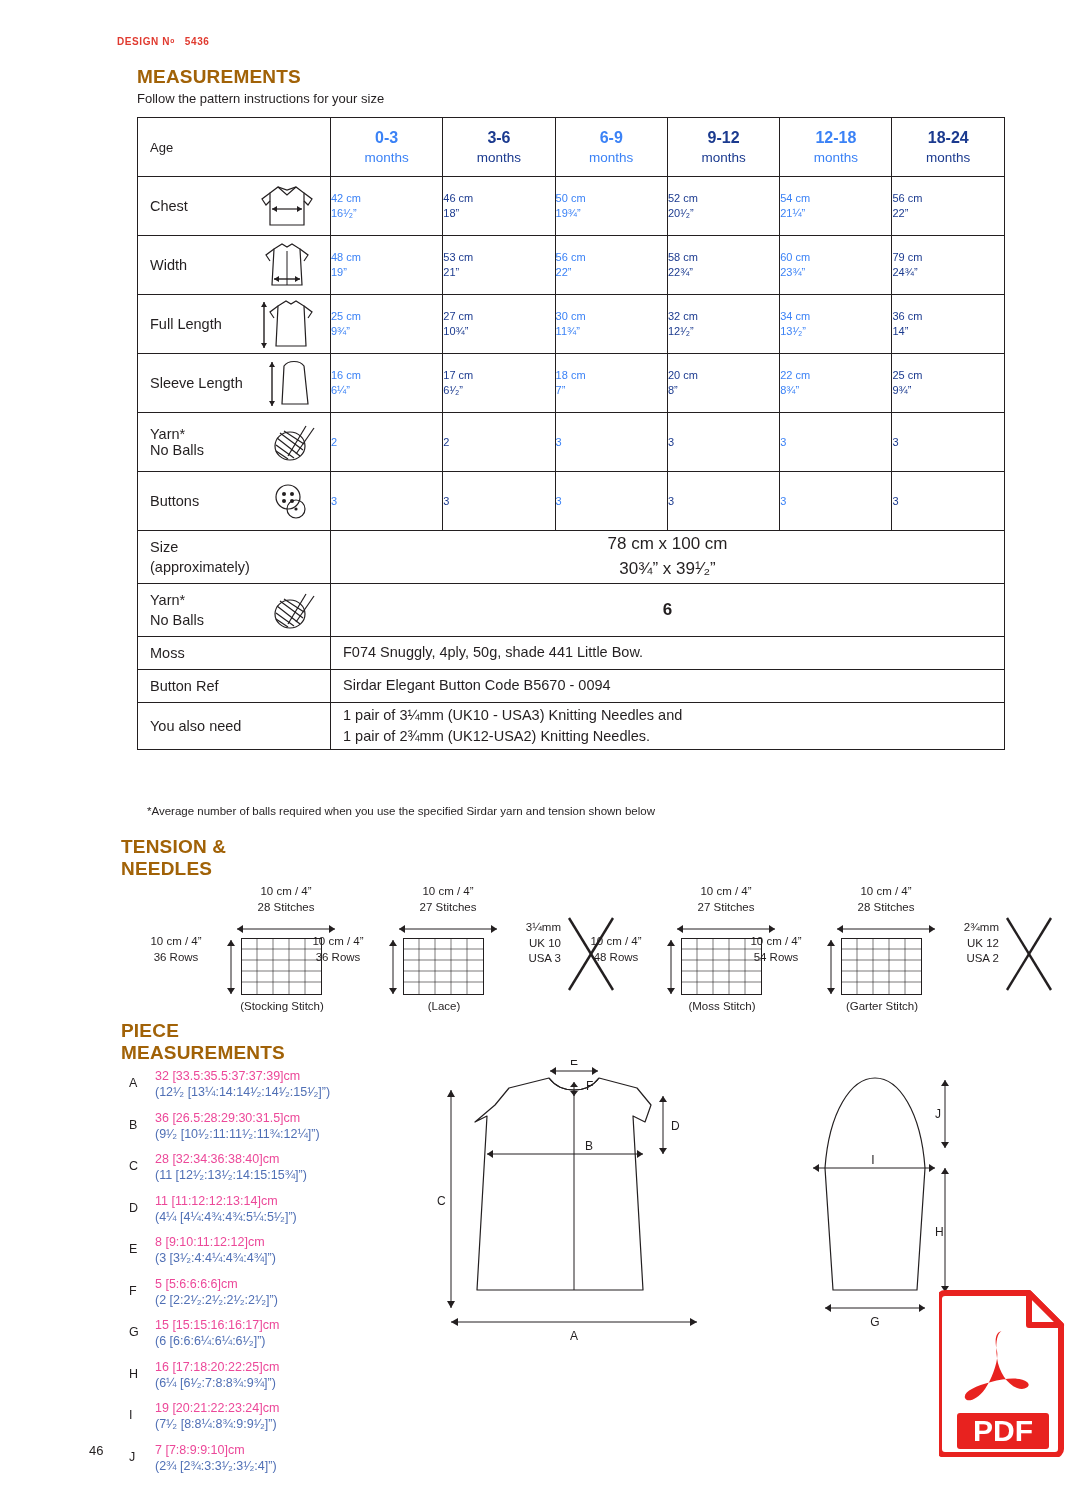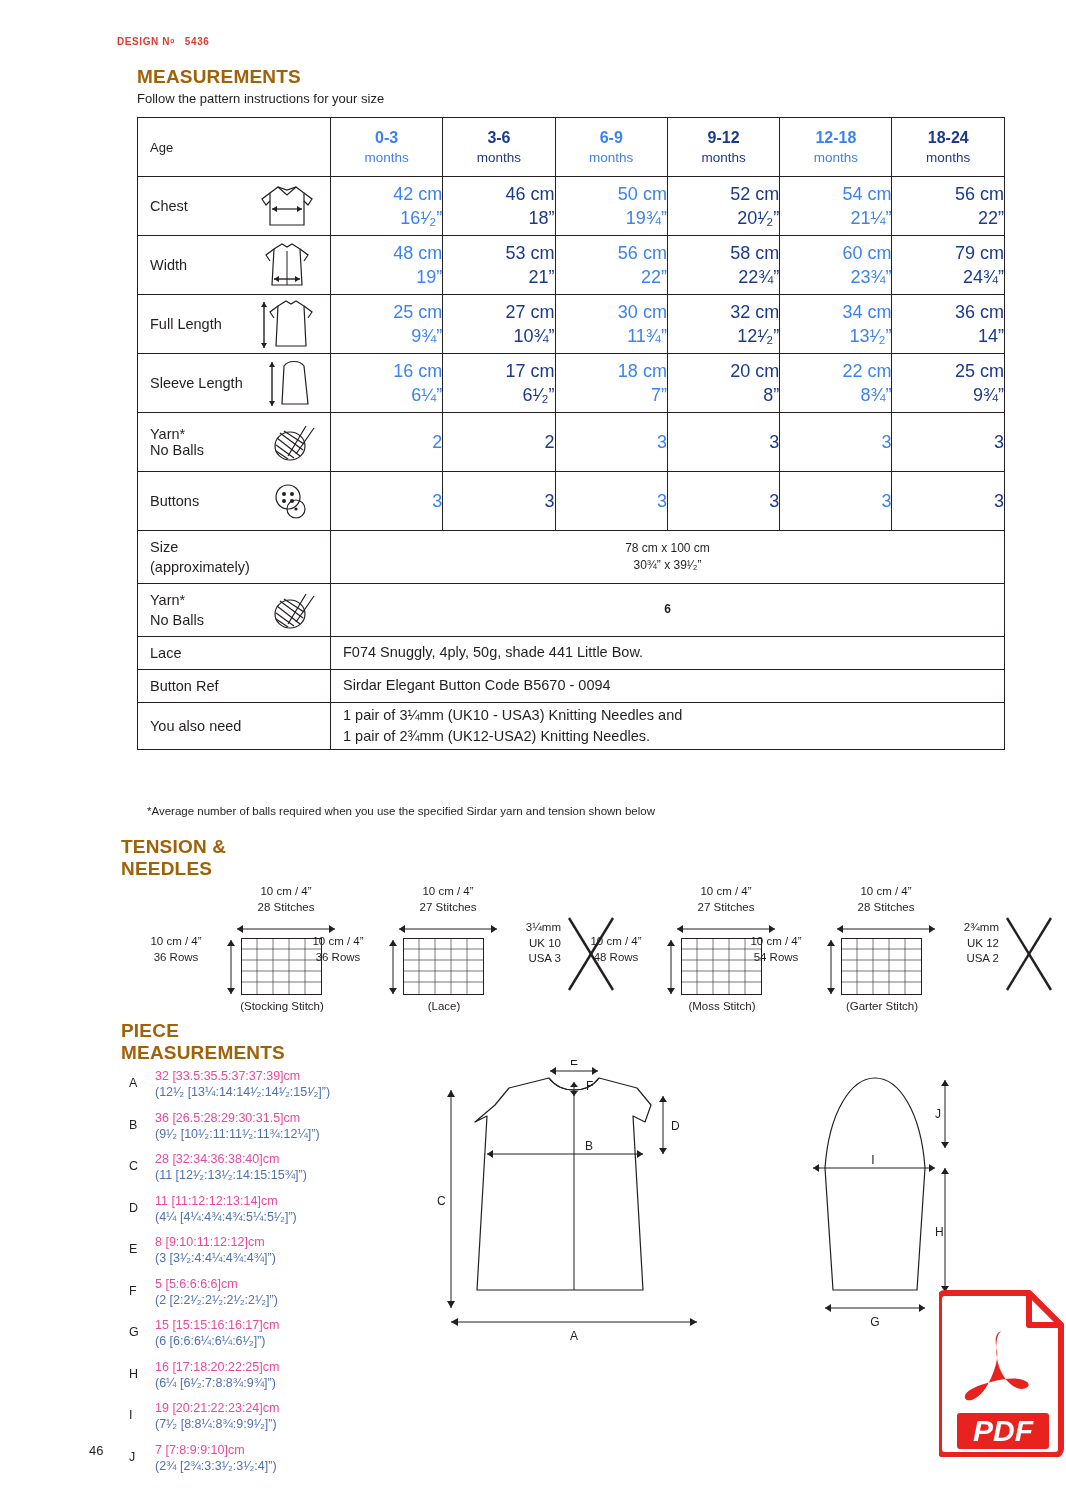--- a/index.html
+++ b/index.html
@@ -15,29 +15,29 @@
 
   .sec-title{color:#a16207;font-size:19px;font-weight:bold;letter-spacing:.2px;}
   #measurements-title{position:absolute;left:100px;top:66px;}
   .sub-note{position:absolute;left:100px;top:91px;font-size:13px;color:#231f20;}
 
   
   table.meas{position:absolute;left:100px;top:117px;width:868px;border-collapse:collapse;}
   table.meas td{border:1px solid #231f20;padding:0;vertical-align:middle;}
   .lbl-cell{width:180px;padding-left:12px !important;font-size:14.5px;height:58px;position:relative;}
   .lbl-cell .lbl{display:inline-block;}
-  .val-cell{text-align:right;font-size:18px;line-height:1.35;}
+  .val-cell{text-align:left;font-size:11px;line-height:1.35;}
   .red{color:#3b82f6;}
   .blue{color:#1b3a8f;}
   .hdr-cell{text-align:center;font-size:16px;font-weight:bold;line-height:1.3;}
   .hdr-cell .mon{font-weight:normal;font-size:13.5px;}
   .age-lbl{font-size:13px;}
   .blanket-row td{text-align:center;font-weight:bold;color:#e8403a;font-size:15px;height:40px;}
   .bl-lbl{width:180px;padding-left:12px !important;font-size:14.5px;line-height:1.4;}
-  .bl-val{text-align:center;font-size:12px;line-height:1.45;}
+  .bl-val{text-align:center;font-size:17px;line-height:1.45;}
   .info-lbl{width:180px;padding-left:12px !important;font-size:14.5px;height:32px;}
   .info-val{padding-left:12px !important;font-size:14.5px;line-height:1.45;}
 
   .icon-box{position:absolute;right:12px;top:50%;transform:translateY(-50%);}
 
   .footnote{position:absolute;left:110px;top:805px;font-size:11.5px;color:#231f20;}
 
   #tension-title{position:absolute;left:84px;top:836px;line-height:1.15;}
   .tension-area{position:absolute;left:84px;top:878px;width:900px;height:130px;}
   .t-label{position:absolute;font-size:11.5px;text-align:center;color:#231f20;line-height:1.35;}
@@ -45,21 +45,21 @@
 
   #piece-title{position:absolute;left:84px;top:1020px;line-height:1.15;}
   .legend{position:absolute;left:90px;top:1068px;width:300px;}
   .legend .row{position:relative;margin-bottom:9px;padding-left:28px;font-size:12.5px;line-height:1.3;}
   .legend .key{position:absolute;left:2px;top:7px;font-size:12.5px;}
   .legend .l1{color:#ec4899;}
   .legend .l2{color:#4f6fb5;}
 
   .pagenum{position:absolute;left:52px;top:1443px;font-size:13px;color:#231f20;}
 
-  .pdf-badge{position:absolute;left:902px;top:1285px;width:128px;height:172px;font-style:italic;}
+  .pdf-badge{position:absolute;left:902px;top:1285px;width:128px;height:172px;}
 
   svg{display:block;}
   .diagram{position:absolute;}
 </style>
 </head>
 <body>
 
 <div class="page">
 
   <div class="design-no">
@@ -324,21 +324,21 @@
               <path d="M11 18 L34 36 M14 13 L37 30 M10 25 L28 38 M18 11 L38 24 M10 31 L22 39" stroke="#231f20" stroke-width="1.2" fill="none"></path>
               <line x1="30" y1="34" x2="48" y2="8" stroke="#231f20" stroke-width="1.2"></line>
               <line x1="22" y1="36" x2="40" y2="6" stroke="#231f20" stroke-width="1.2"></line>
             </svg>
           </span>
         </td>
         <td class="bl-val" colspan="6" style="font-weight:bold">6</td>
       </tr>
 
       <tr>
-        <td class="info-lbl">Lace</td>
+        <td class="info-lbl">Moss</td>
         <td class="info-val" colspan="6">F074 Snuggly, 4ply, 50g, shade 441  Little Bow.</td>
       </tr>
       <tr>
         <td class="info-lbl">Button Ref</td>
         <td class="info-val" colspan="6">Sirdar Elegant Button Code B5670 - 0094</td>
       </tr>
       <tr>
         <td class="info-lbl" style="height:46px">You also need</td>
         <td class="info-val" colspan="6" style="white-space:pre-line">1 pair of 3¼mm (UK10 - USA3) Knitting Needles and
 1 pair of 2¾mm (UK12-USA2) Knitting Needles.</td>

